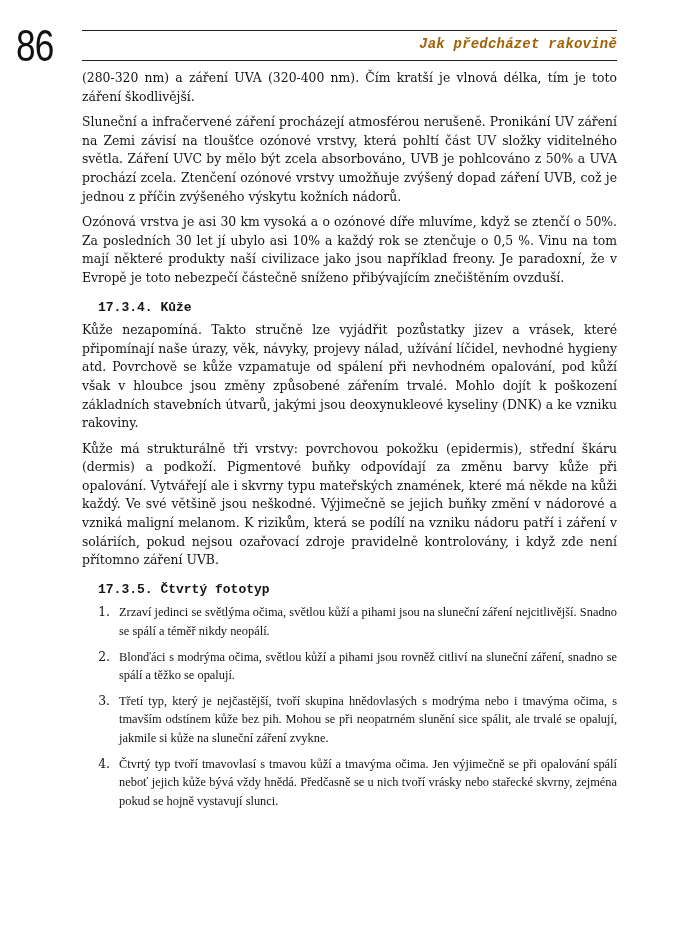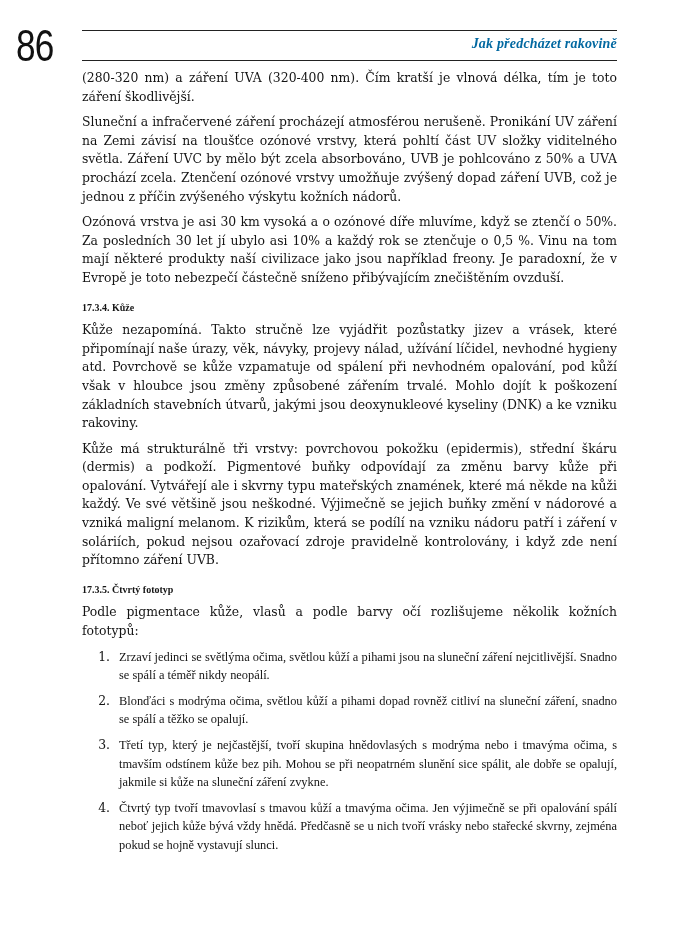--- a/index.html
+++ b/index.html
@@ -8,31 +8,31 @@
     position:absolute; left:16px; top:24px;
     font-family:"Liberation Sans", sans-serif; font-size:44px; line-height:44px;
     transform:scaleX(0.8); transform-origin:left top; letter-spacing:-1px; color:#111;
   }
   .header-bar {
     position:absolute; left:82px; top:30px; width:535px; height:29px;
     border-top:1.5px solid #222; border-bottom:1.5px solid #222;
   }
   .header-title {
     position:absolute; right:0; top:5px;
-    font-family:Liberation Serif, serif; font-weight:bold; font-style:italic;
-    font-size:14px; letter-spacing:0.2px; color:#0369a1;
+    font-family:Liberation Mono, monospace; font-weight:bold; font-style:italic;
+    font-size:14px; letter-spacing:0.2px; color:#a16207;
   }
   .content {
     position:absolute; left:82px; top:69px; width:535px;
     font-family:"DejaVu Serif", serif; font-size:12.4px; line-height:18.6px;
   }
   .content p { margin:0 0 7px 0; text-align:justify; }
   .section-heading {
-    font-family:Liberation Serif, serif; font-weight:bold; font-size:10px;
-    margin:11px 0 4px 0; color:#151515;
+    font-family:Liberation Mono, monospace; font-weight:bold; font-size:13px;
+    margin:11px 0 4px 16px; color:#151515;
   }
   ol.fototypy { list-style:none; margin:0; padding:0; }
   ol.fototypy li { display:flex; margin:0 0 7px 0; }
   ol.fototypy .num { width:37px; flex:0 0 37px; text-align:right; padding-right:9px; box-sizing:border-box; }
   ol.fototypy .txt { flex:1; text-align:justify;font-family:Liberation Serif, serif; }
 </style>
 </head>
 <body>
 
 <div class="page-number">86</div>
@@ -44,33 +44,32 @@
 <div class="content">
   <p>(280-320 nm) a záření UVA (320-400 nm). Čím kratší je vlnová délka, tím je toto záření škodlivější.</p>
   <p>Sluneční a infračervené záření procházejí atmosférou nerušeně. Pronikání UV záření na Zemi závisí na tloušťce ozónové vrstvy, která pohltí část UV složky viditelného světla. Záření UVC by mělo být zcela absorbováno, UVB je pohlcováno z 50% a UVA prochází zcela. Ztenčení ozónové vrstvy umožňuje zvýšený dopad záření UVB, což je jednou z příčin zvýšeného výskytu kožních nádorů.</p>
   <p>Ozónová vrstva je asi 30 km vysoká a o ozónové díře mluvíme, když se ztenčí o 50%. Za posledních 30 let jí ubylo asi 10% a každý rok se ztenčuje o 0,5 %. Vinu na tom mají některé produkty naší civilizace jako jsou například freony. Je paradoxní, že v Evropě je toto nebezpečí částečně sníženo přibývajícím znečištěním ovzduší.</p>
 
   <div class="section-heading">17.3.4. Kůže</div>
   <p>Kůže nezapomíná. Takto stručně lze vyjádřit pozůstatky jizev a vrásek, které připomínají naše úrazy, věk, návyky, projevy nálad, užívání líčidel, nevhodné hygieny atd. Povrchově se kůže vzpamatuje od spálení při nevhodném opalování, pod kůží však v hloubce jsou změny způsobené zářením trvalé. Mohlo dojít k poškození základních stavebních útvarů, jakými jsou deoxynukleové kyseliny (DNK) a ke vzniku rakoviny.</p>
   <p>Kůže má strukturálně tři vrstvy: povrchovou pokožku (epidermis), střední škáru (dermis) a podkoží. Pigmentové buňky odpovídají za změnu barvy kůže při opalování. Vytvářejí ale i skvrny typu mateřských znamének, které má někde na kůži každý. Ve své většině jsou neškodné. Výjimečně se jejich buňky změní v nádorové a vzniká maligní melanom. K rizikům, která se podílí na vzniku nádoru patří i záření v soláriích, pokud nejsou ozařovací zdroje pravidelně kontrolovány, i když zde není přítomno záření UVB.</p>
 
   <div class="section-heading">17.3.5. Čtvrtý fototyp</div>
-  <p>Podle pigmentace kůže, vlasů a podle barvy očí rozlišujeme několik kožních fototypů:</p>
 
   <ol class="fototypy">
     <li>
       <span class="num">1.</span>
       <span class="txt">Zrzaví jedinci se světlýma očima, světlou kůží a pihami jsou na sluneční záření nejcitlivější. Snadno se spálí a téměř nikdy neopálí.</span>
     </li>
     <li>
       <span class="num">2.</span>
-      <span class="txt">Blonďáci s modrýma očima, světlou kůží a pihami dopad rovněž citliví na sluneční záření, snadno se spálí a těžko se opalují.</span>
+      <span class="txt">Blonďáci s modrýma očima, světlou kůží a pihami jsou rovněž citliví na sluneční záření, snadno se spálí a těžko se opalují.</span>
     </li>
     <li>
       <span class="num">3.</span>
-      <span class="txt">Třetí typ, který je nejčastější, tvoří skupina hnědovlasých s modrýma nebo i tmavýma očima, s tmavším odstínem kůže bez pih. Mohou se při neopatrném slunění sice spálit, ale dobře se opalují, jakmile si kůže na sluneční záření zvykne.</span>
+      <span class="txt">Třetí typ, který je nejčastější, tvoří skupina hnědovlasých s modrýma nebo i tmavýma očima, s tmavším odstínem kůže bez pih. Mohou se při neopatrném slunění sice spálit, ale trvalé se opalují, jakmile si kůže na sluneční záření zvykne.</span>
     </li>
     <li>
       <span class="num">4.</span>
       <span class="txt">Čtvrtý typ tvoří tmavovlasí s tmavou kůží a tmavýma očima. Jen výjimečně se při opalování spálí neboť jejich kůže bývá vždy hnědá. Předčasně se u nich tvoří vrásky nebo stařecké skvrny, zejména pokud se hojně vystavují slunci.</span>
     </li>
   </ol>
 </div>
 
 </body></html>

